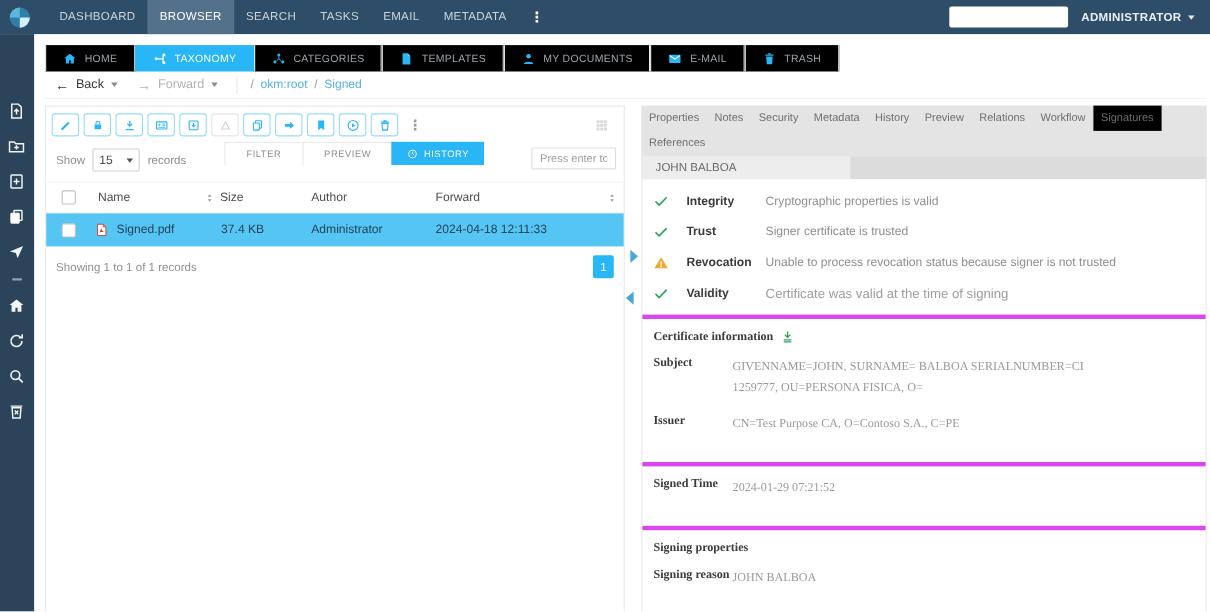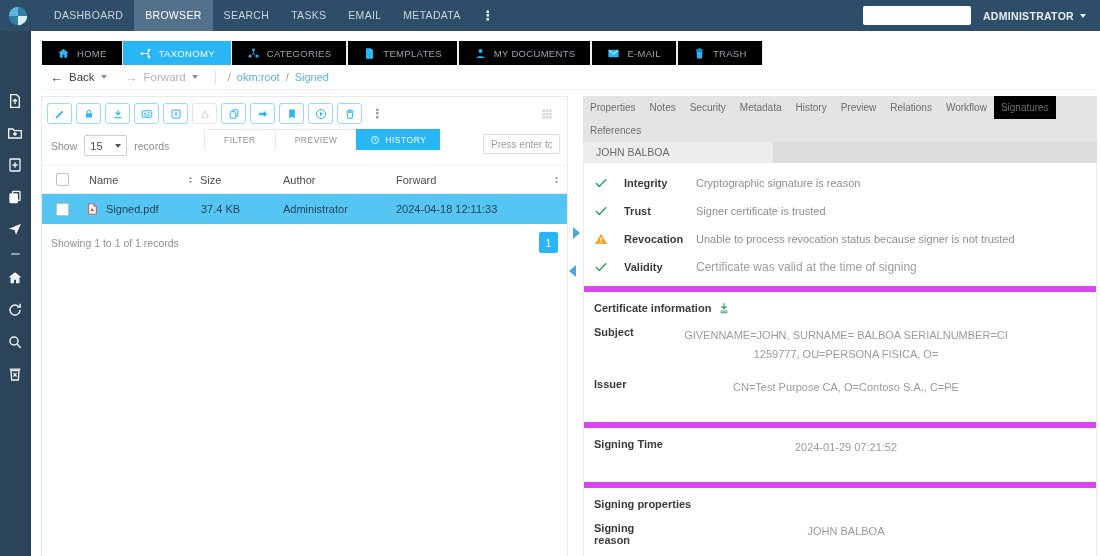--- a/index.html
+++ b/index.html
@@ -91,26 +91,26 @@
   .rtab.active { background:#000000; }
   .signer-strip { background:#dcdcdc; display:flex; }
   .signer-tab { width:190px; padding:4px 13px 5px; background:#ededed; font-size:10.5px; color:#6b6b6b; cursor:pointer; }
   .rp-content { background:#fff; border:1px solid #ececec; border-top:none; padding:6px 0 4px; }
   .crow { display:grid; grid-template-columns:30px 72px 1fr; align-items:center; padding:7px 10px; font-size:11px; }
   .crow svg { width:14px; height:14px; }
   .ok-ic { color:#2fa45f; }
   .clabel { font-weight:bold; color:#3b3b3b; }
   .ctext { color:#8f8f8f; }
   .ctext.big { font-size:12px; color:#9d9d9d; }
-  .rsection { border-top:6px solid #d946ef; margin-top:5px; padding:10px 10px 5px; }
+  .rsection { border-top:4px solid #d946ef; margin-top:5px; padding:10px 10px 5px;font-family:Liberation Serif, serif; }
   .rsection-title { font-weight:bold; font-size:11px; color:#3b3b3b; display:flex; align-items:center; gap:7px; margin-bottom:12px; }
   .dl-cert { color:#2fa45f; cursor:pointer; } .dl-cert svg { width:12px; height:12px; }
   .rrow { display:grid; grid-template-columns:72px 1fr; font-size:11px; margin-bottom:15px; }
   .rlabel { font-weight:bold; color:#3b3b3b; }
-  .rvalue { color:#9b9b9b; line-height:1.7; padding-right:60px;text-align:center; }
+  .rvalue { color:#9b9b9b; line-height:1.7; padding-right:60px; }
 </style>
 </head>
 <body>
 
 <svg width="0" height="0" style="position:absolute">
   <symbol id="i-logo" viewBox="0 0 24 24">
     <circle cx="12" cy="12" r="10" fill="#2f7fa8"></circle>
     <path d="M12 2a10 10 0 00-10 10h10z" fill="#5db6dd"></path>
     <path d="M12 22a10 10 0 0010-10H12z" fill="#d9edf7"></path>
   </symbol>
@@ -544,21 +544,21 @@
   <div class="signer-strip">
     <div class="signer-tab">JOHN BALBOA</div>
   </div>
 
   <div class="rp-content">
     <div class="crow">
       <svg class="ic ok-ic">
           <use href="#i-check"></use>
         </svg>
       <span class="clabel">Integrity</span>
-      <span class="ctext">Cryptographic signature is reason</span>
+      <span class="ctext">Cryptographic properties is valid</span>
     </div>
     <div class="crow">
       <svg class="ic ok-ic">
           <use href="#i-check"></use>
         </svg>
       <span class="clabel">Trust</span>
       <span class="ctext">Signer certificate is trusted</span>
     </div>
     <div class="crow">
       <svg class="ic">
@@ -589,21 +589,21 @@
         <span class="rvalue">GIVENNAME=JOHN, SURNAME= BALBOA SERIALNUMBER=CI 1259777, OU=PERSONA FISICA, O=</span>
       </div>
       <div class="rrow">
         <span class="rlabel">Issuer</span>
         <span class="rvalue">CN=Test Purpose CA, O=Contoso S.A., C=PE</span>
       </div>
     </div>
 
     <div class="rsection">
       <div class="rrow">
-        <span class="rlabel">Signing Time</span>
+        <span class="rlabel">Signed Time</span>
         <span class="rvalue">2024-01-29 07:21:52</span>
       </div>
     </div>
 
     <div class="rsection">
       <div class="rsection-title">
           <span>Signing properties</span>
         </div>
       <div class="rrow">
         <span class="rlabel">Signing reason</span>

